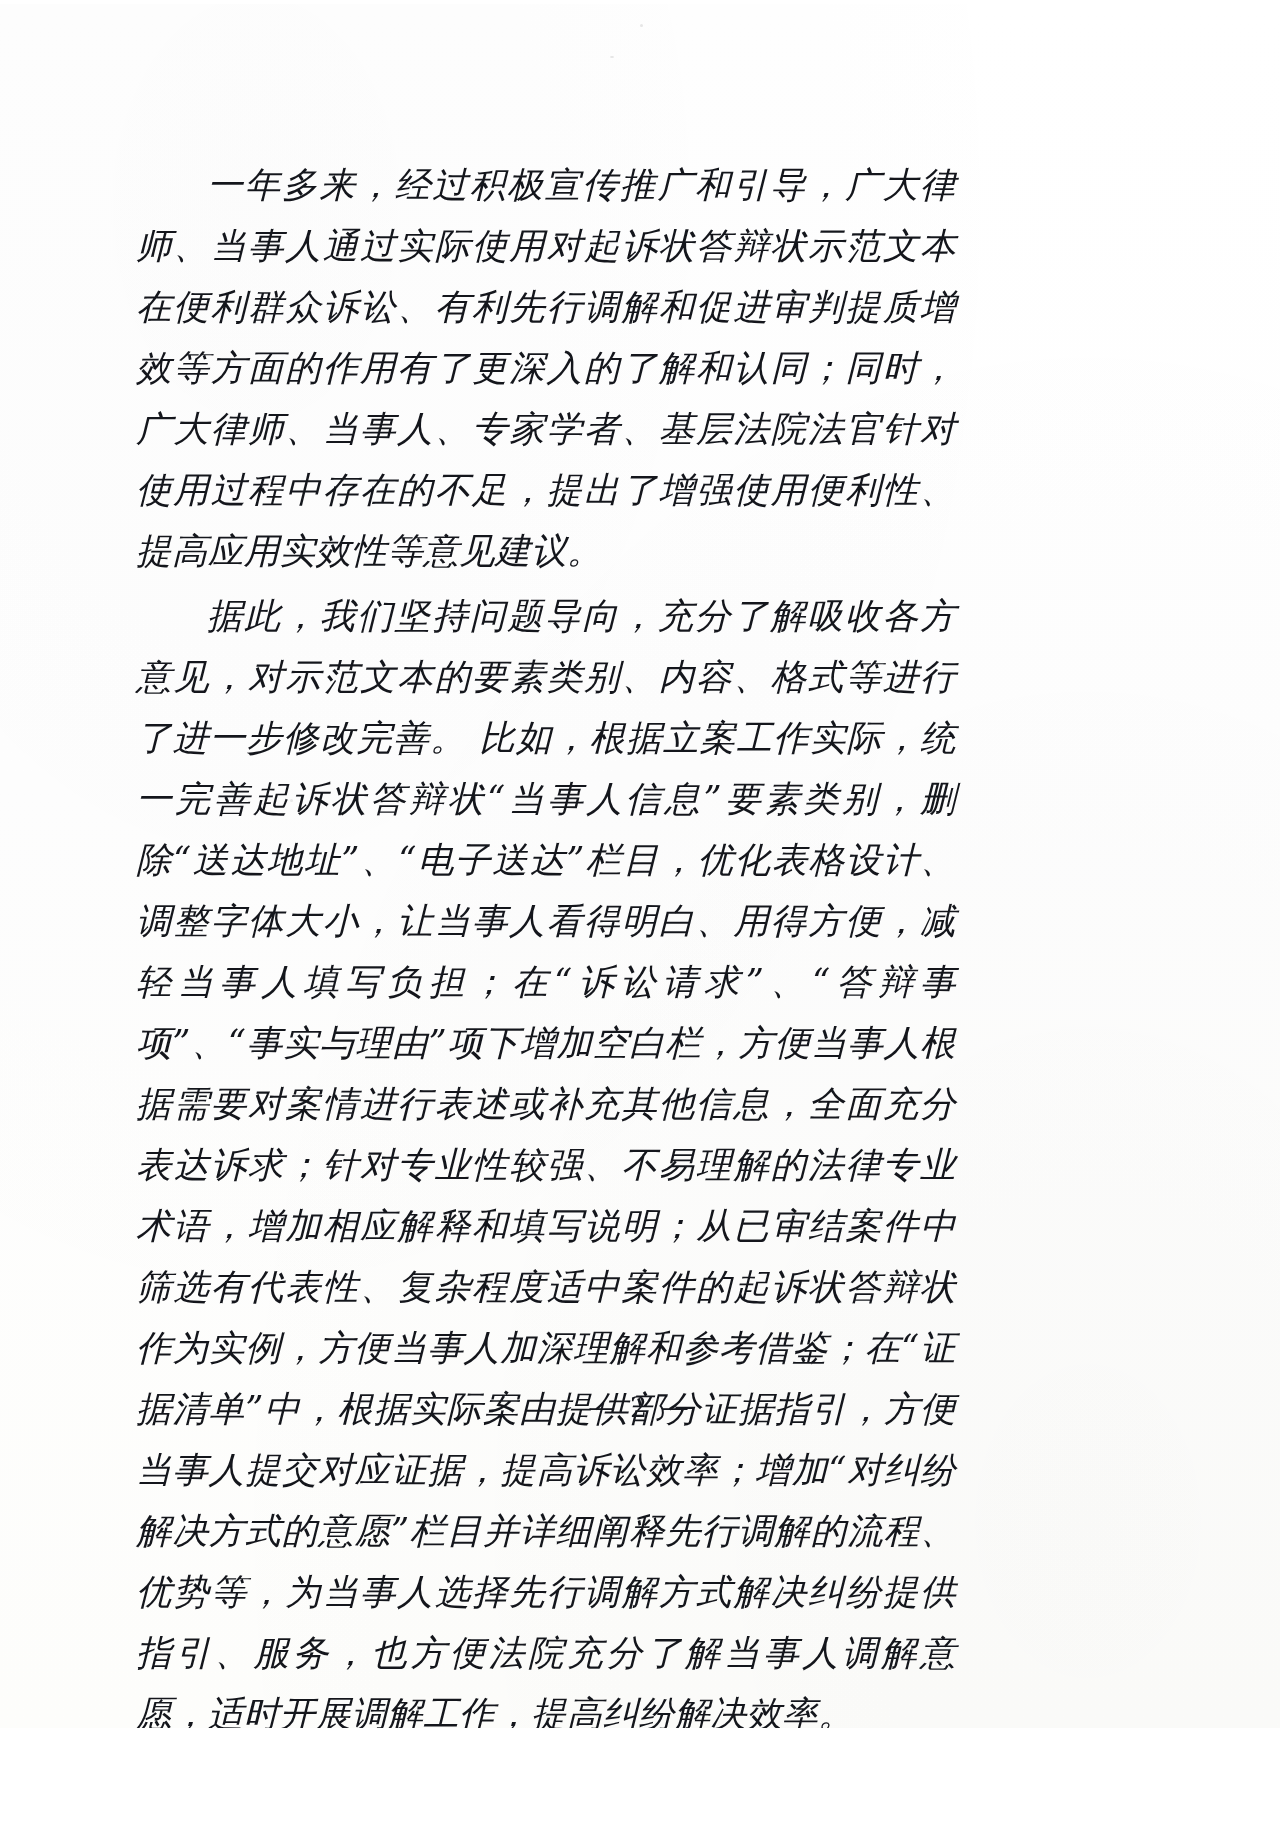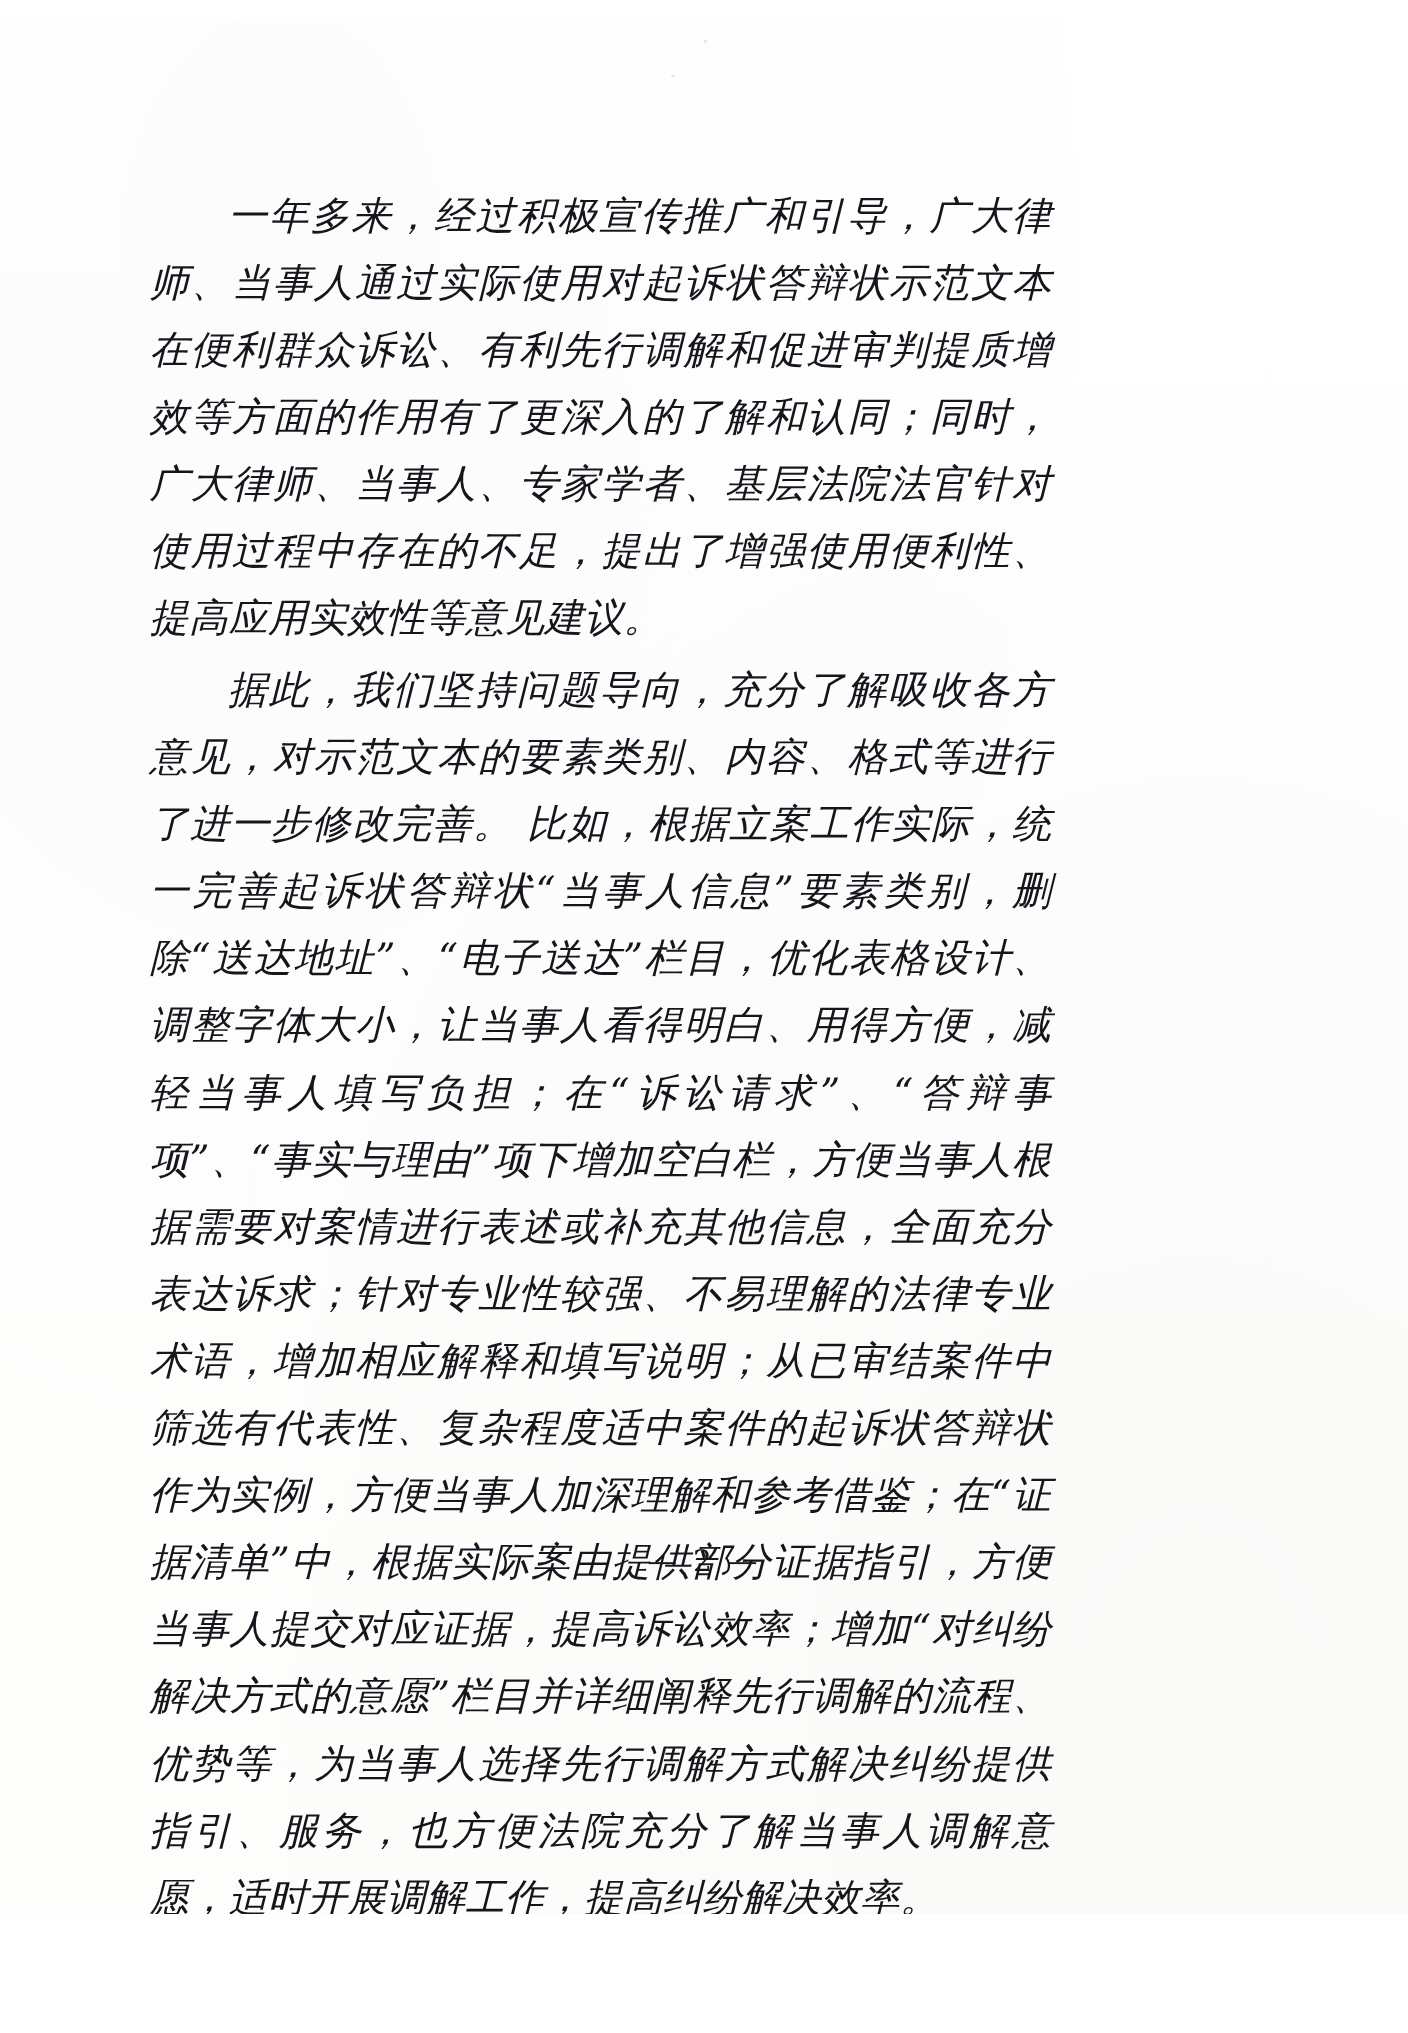--- a/index.html
+++ b/index.html
@@ -7,21 +7,21 @@
     padding: 0;
     background: #ffffff;
   }
   body {
     font-family: "DejaVu Serif", "Liberation Serif", serif;
   }
   .page {
     position: relative;
     width: 1280px;
     height: 1724px;
-    margin: 16px auto;
+    margin: 4px auto;
     background: #fdfdfc;
     overflow: hidden;
     text-decoration: underline;
   }
   
   .paper-tint {
     position: absolute;
     inset: 0;
     background:
       radial-gradient(ellipse at 20% 12%, rgba(0,0,0,0.012), rgba(0,0,0,0) 60%),

